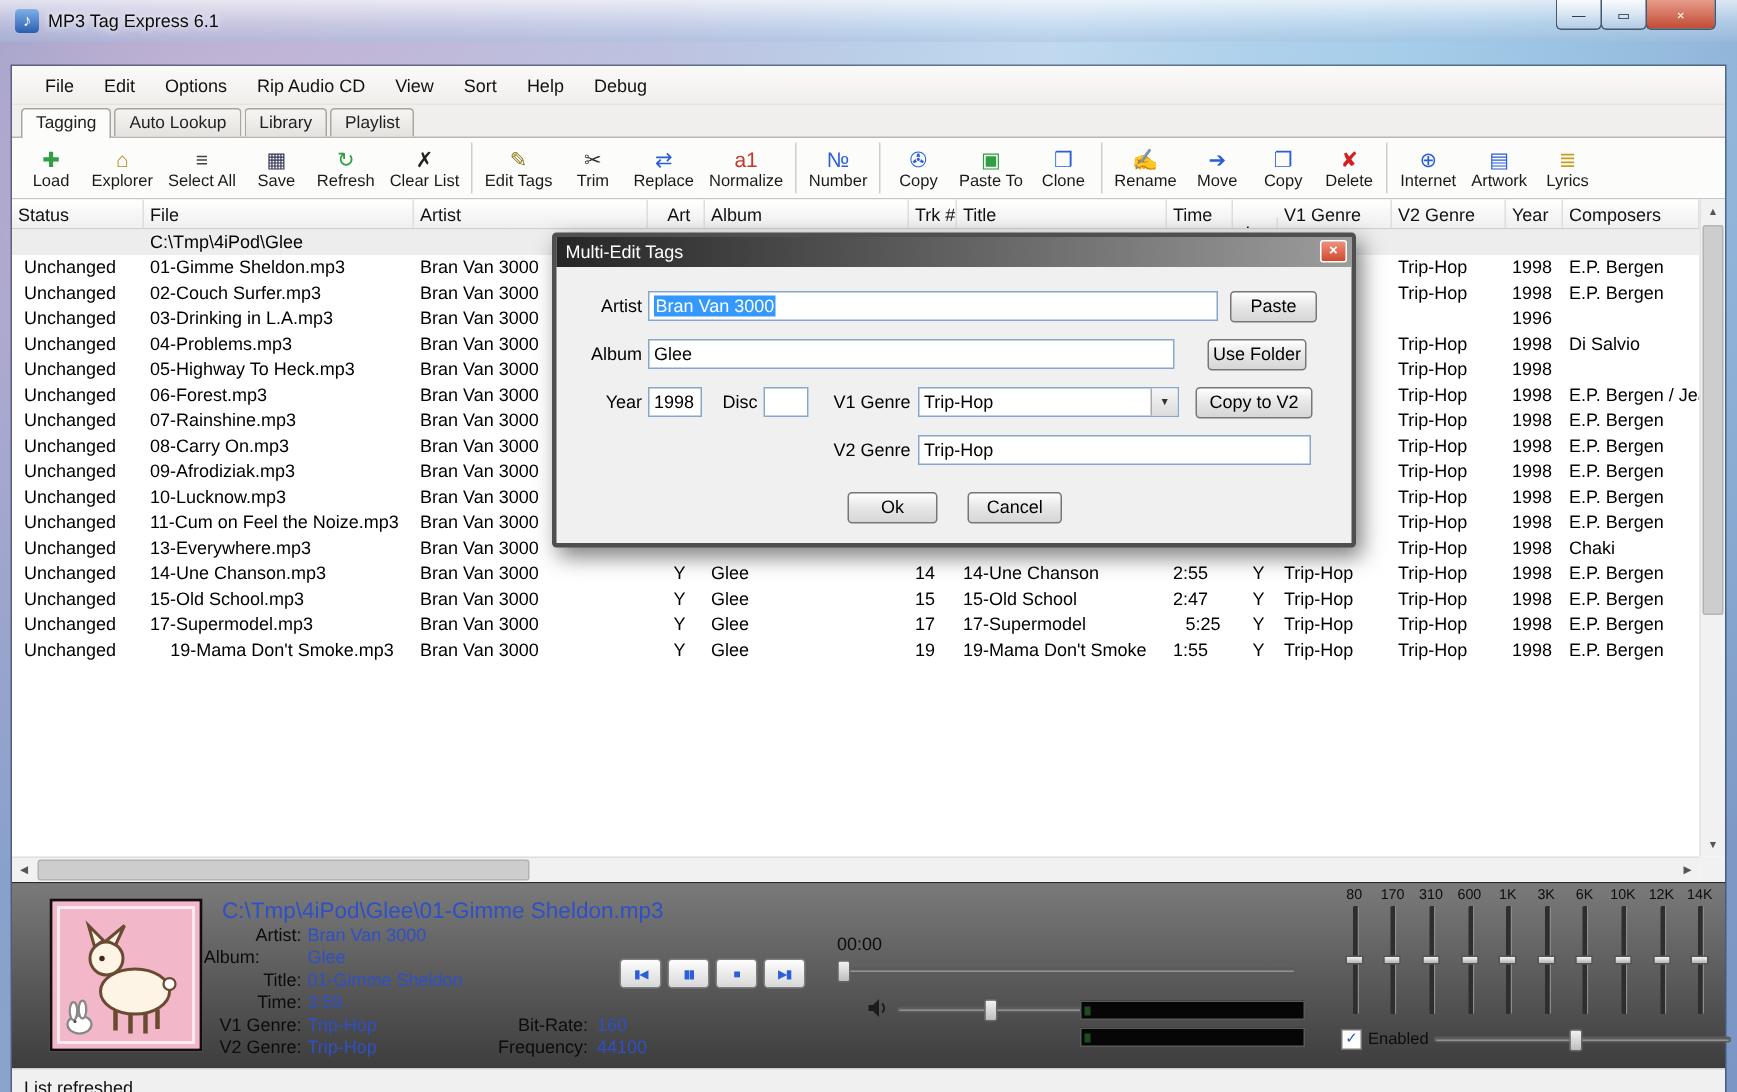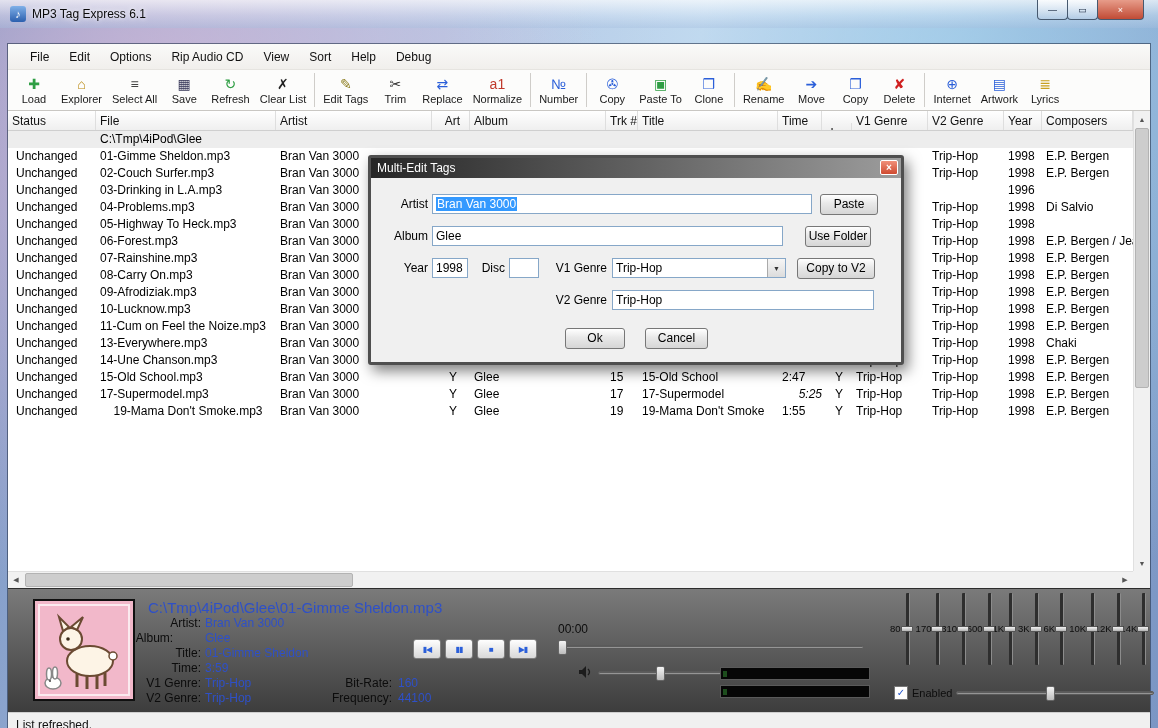--- a/index.html
+++ b/index.html
@@ -79,21 +79,21 @@
     color:#2b5fd9;font-size:8px;display:flex;align-items:center;justify-content:center;
     letter-spacing:-1px;box-sizing:border-box;}
   .slider-track{position:absolute;height:4px;background:#9c9c9c;border:1px solid #5a5a5a;
     border-radius:2px;box-shadow:inset 0 1px 1px rgba(0,0,0,.45);box-sizing:border-box;}
   .slider-thumb{position:absolute;width:9px;height:15px;background:linear-gradient(#f4f4f4,#bdbdbd);
     border:1px solid #666;border-radius:2px;box-sizing:border-box;}
   .meter{position:absolute;left:712px;width:150px;height:13px;background:#060606;
     border:1px solid #5a5a5a;box-sizing:border-box;}
   .meter .led{position:absolute;left:2px;top:3px;width:4px;height:6px;background:#1d4d1d;}
   .eq{position:absolute;left:882px;top:2px;display:flex;}
-  .eq-band{width:25.6px;display:flex;align-items:center;}
+  .eq-band{width:25.6px;display:flex;flex-direction:column;align-items:center;}
   .eq-label{font-size:9.5px;color:#0d0d0d;height:11px;line-height:11px;}
   .eq-slider{position:relative;width:12px;height:72px;margin-top:2px;}
   .eq-track{position:absolute;left:5px;top:0;bottom:0;width:3px;background:#2e2e2e;
     border-right:1px solid #8c8c8c;border-radius:1px;}
   .eq-thumb{position:absolute;left:0;top:33px;width:12px;height:6px;
     background:linear-gradient(#f2f2f2,#b5b5b5);border:1px solid #555;border-radius:1px;box-sizing:border-box;}
   .enabled-box{position:absolute;left:886px;top:97px;display:flex;align-items:center;gap:4px;}
   .checkbox{width:12px;height:12px;background:#fff;border:1px solid #777;font-size:10px;
     color:#2255cc;line-height:11px;text-align:center;box-sizing:content-box;}
   .enabled-label{font-size:11px;color:#0d0d0d;}
@@ -141,20 +141,26 @@
     <div class="menubar" id="menubar">
         <span class="menu-item">File</span>
         <span class="menu-item">Edit</span>
         <span class="menu-item">Options</span>
         <span class="menu-item">Rip Audio CD</span>
         <span class="menu-item">View</span>
         <span class="menu-item">Sort</span>
         <span class="menu-item">Help</span>
         <span class="menu-item">Debug</span>
       </div>
+    <div class="tabbar" id="tabbar">
+        <span class="tab active">Tagging</span>
+        <span class="tab">Auto Lookup</span>
+        <span class="tab">Library</span>
+        <span class="tab">Playlist</span>
+      </div>
     <div class="toolbar" id="toolbar">
         <div class="tool-btn">
           <span class="tool-icon" style="color: rgb(47, 158, 68);">✚</span>
           <span class="tool-label">Load</span>
         </div>
         <div class="tool-btn">
           <span class="tool-icon" style="color: rgb(184, 134, 11);">⌂</span>
           <span class="tool-label">Explorer</span>
         </div>
         <div class="tool-btn">
@@ -473,21 +479,21 @@
               <div class="td" style="width: 91px; text-align: left;">E.P. Bergen</div>
             </div>
             <div class="t-row">
               <div class="td first" style="width: 88px; text-align: left;">Unchanged</div>
               <div class="td" style="width: 180px; text-align: left;">17-Supermodel.mp3</div>
               <div class="td" style="width: 156px; text-align: left;">Bran Van 3000</div>
               <div class="td" style="width: 38px; text-align: center;">Y</div>
               <div class="td" style="width: 136px; text-align: left;">Glee</div>
               <div class="td" style="width: 32px; text-align: left;">17</div>
               <div class="td" style="width: 140px; text-align: left;">17-Supermodel</div>
-              <div class="td" style="width: 44px; text-align: right; font-style: italic;">5:25</div>
+              <div class="td" style="width: 44px; text-align: center;">5:25</div>
               <div class="td" style="width: 30px; text-align: center;">Y</div>
               <div class="td" style="width: 76px; text-align: left;">Trip-Hop</div>
               <div class="td" style="width: 76px; text-align: left;">Trip-Hop</div>
               <div class="td" style="width: 38px; text-align: left;">1998</div>
               <div class="td" style="width: 91px; text-align: left;">E.P. Bergen</div>
             </div>
             <div class="t-row">
               <div class="td first" style="width: 88px; text-align: left;">Unchanged</div>
               <div class="td" style="width: 180px; text-align: center;">19-Mama Don't Smoke.mp3</div>
               <div class="td" style="width: 156px; text-align: left;">Bran Van 3000</div>

